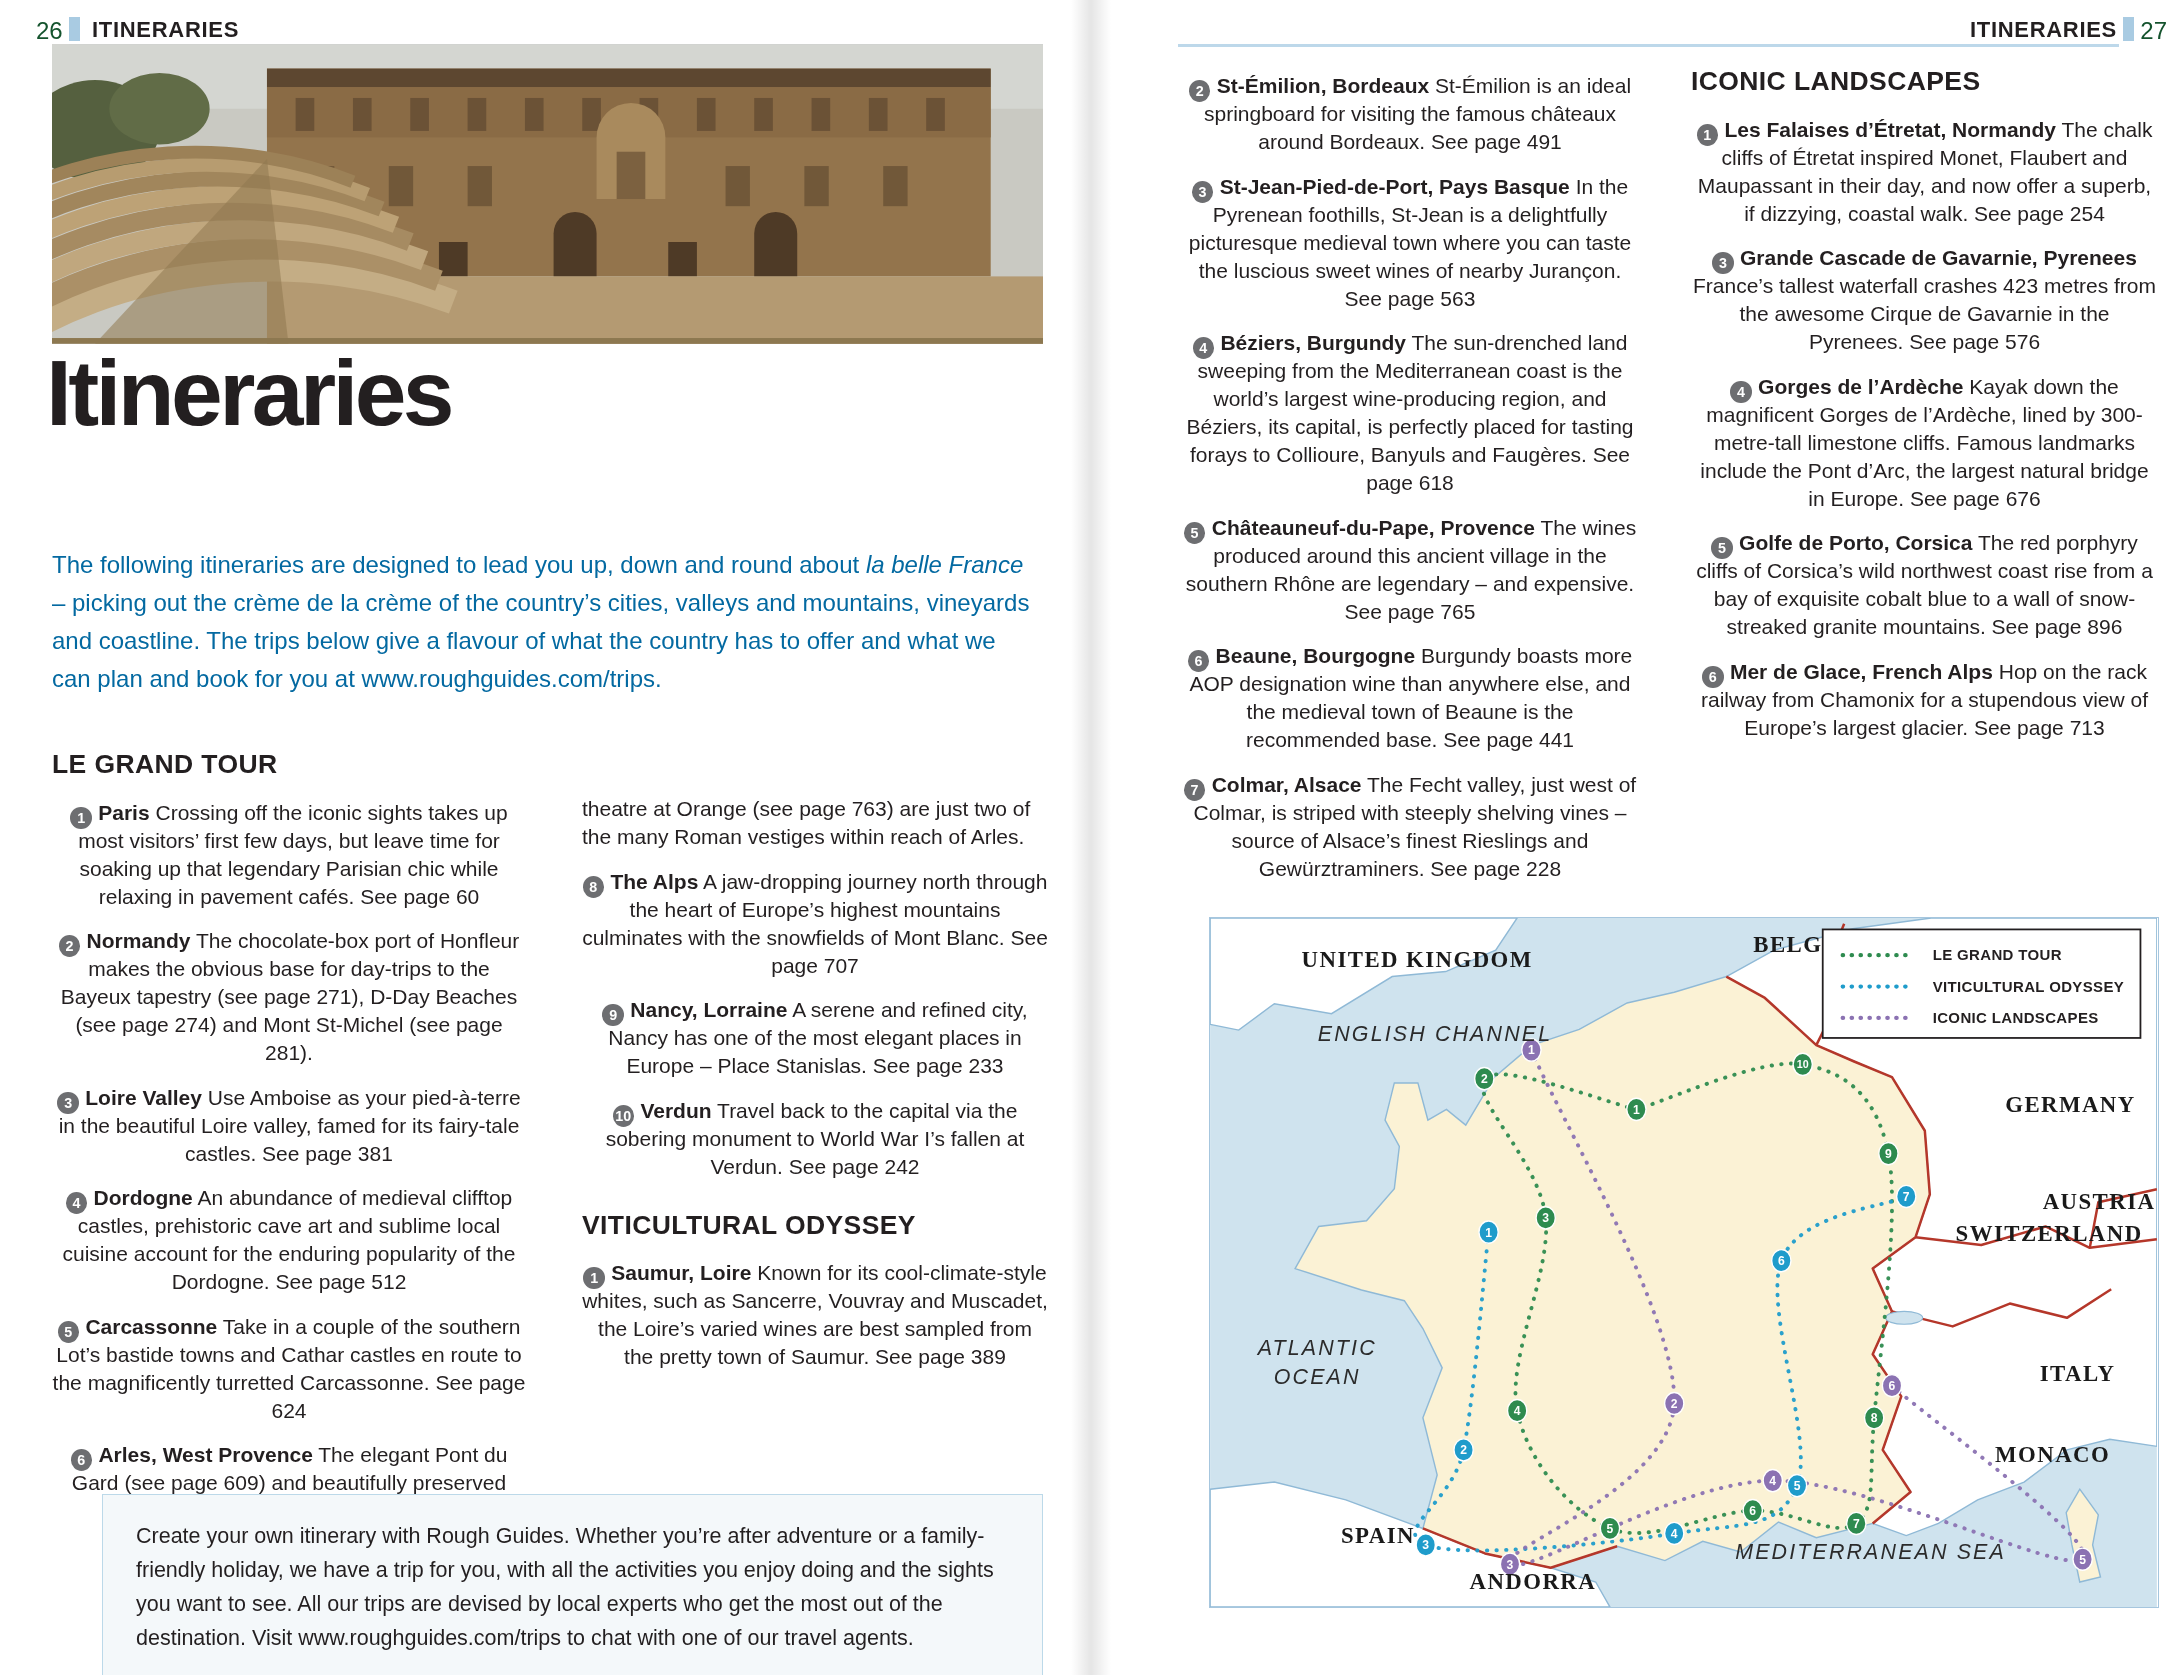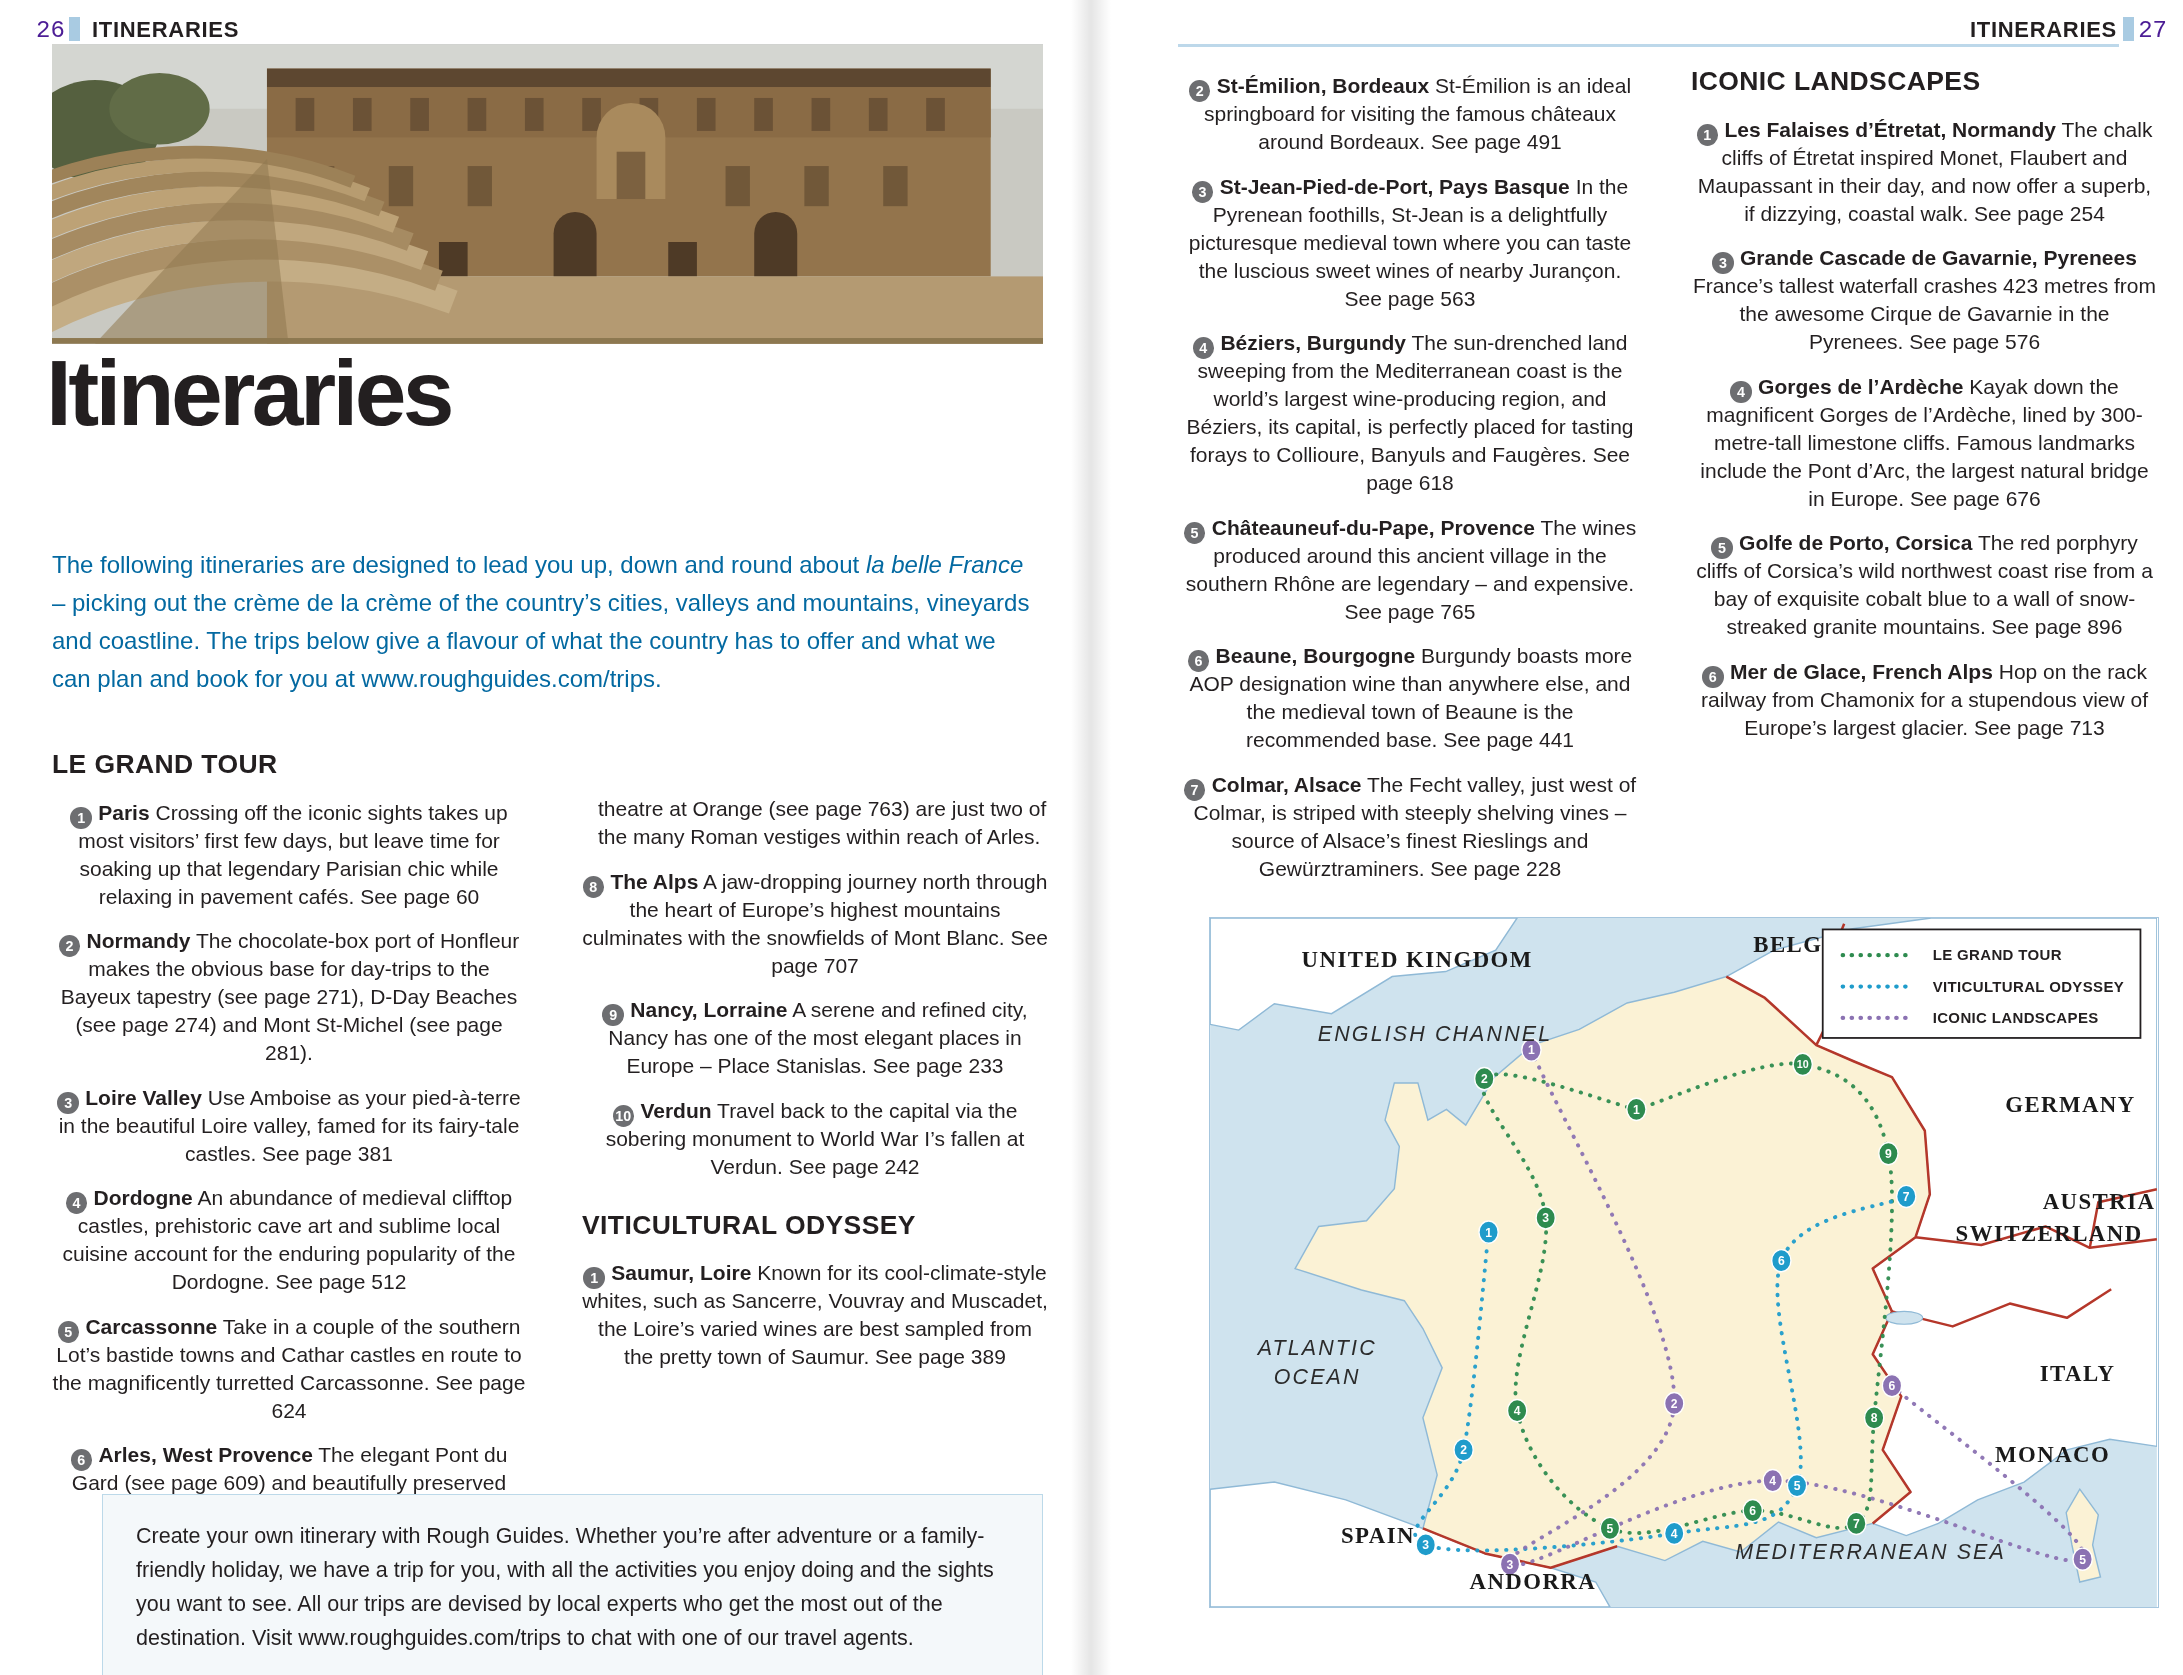--- a/index.html
+++ b/index.html
@@ -3,21 +3,21 @@
 <meta charset="utf-8">
 <style>
   html,body{margin:0;padding:0;background:#e9e9e9;}
   .canvas{position:relative;width:2183px;height:1676px;background:#ffffff;
           font-family:"Liberation Sans", sans-serif;color:#231f20;overflow:hidden;}
   .page{position:absolute;top:0;height:1676px;}
   .page-left{left:0;width:1091px;}
   .page-right{left:1091px;width:1092px;}
 
   
-  .hdr-num{position:absolute;font-family:Liberation Mono, monospace;font-size:24px;color:#4c1d95;text-align:center;}
+  .hdr-num{position:absolute;font-family:Liberation Sans, sans-serif;font-size:24px;color:#14532d;text-align:center;}
   .hdr-bar{position:absolute;width:10.7px;height:24px;background:#a9cbe2;}
   .hdr-label{position:absolute;font-size:22px;font-weight:700;letter-spacing:0.7px;}
   .hdr-rule{position:absolute;height:2.9px;background:#bdd8ea;}
 
   
   .photo{position:absolute;left:52px;top:44px;width:991px;height:300px;overflow:hidden;}
   .big-title{position:absolute;left:46px;top:345px;font-size:93px;font-weight:700;
              letter-spacing:-3.6px;line-height:1.05;}
   .intro{position:absolute;left:52px;top:522px;width:985px;font-size:24px;line-height:38px;color:#0369a1;}
   .intro i{font-style:italic;}
@@ -131,21 +131,21 @@
           <p class="item"><span class="badge">1</span><b>Paris</b> <span> Crossing off the iconic sights takes up most visitors’ first few days, but leave time for soaking up that legendary Parisian chic while relaxing in pavement cafés. See page 60</span></p>
           <p class="item"><span class="badge">2</span><b>Normandy</b> <span> The chocolate-box port of Honfleur makes the obvious base for day-trips to the Bayeux tapestry (see page 271), D-Day Beaches (see page 274) and Mont St-Michel (see page 281).</span></p>
           <p class="item"><span class="badge">3</span><b>Loire Valley</b> <span> Use Amboise as your pied-à-terre in the beautiful Loire valley, famed for its fairy-tale castles. See page 381</span></p>
           <p class="item"><span class="badge">4</span><b>Dordogne</b> <span> An abundance of medieval clifftop castles, prehistoric cave art and sublime local cuisine account for the enduring popularity of the Dordogne. See page 512</span></p>
           <p class="item"><span class="badge">5</span><b>Carcassonne</b> <span> Take in a couple of the southern Lot’s bastide towns and Cathar castles en route to the magnificently turretted Carcassonne. See page 624</span></p>
           <p class="item"><span class="badge">6</span><b>Arles, West Provence</b> <span> The elegant Pont du Gard (see page 609) and beautifully preserved</span></p>
         </div>
     </div>
 
     <div class="col" style="left:582px;top:749px;width:466px;">
-      <p class="cont-par" style="margin-top:46px;margin-left:16px;">theatre at Orange (see page 763) are just two of the many Roman vestiges within reach of Arles.</p>
+      <p class="cont-par" style="margin-top:46px;">theatre at Orange (see page 763) are just two of the many Roman vestiges within reach of Arles.</p>
       <div id="gt-col2">
           <p class="item"><span class="badge">8</span><b>The Alps</b> <span> A jaw-dropping journey north through the heart of Europe’s highest mountains culminates with the snowfields of Mont Blanc. See page 707</span></p>
           <p class="item"><span class="badge">9</span><b>Nancy, Lorraine</b> <span> A serene and refined city, Nancy has one of the most elegant places in Europe – Place Stanislas. See page 233</span></p>
           <p class="item"><span class="badge">10</span><b>Verdun</b> <span> Travel back to the capital via the sobering monument to World War I’s fallen at Verdun. See page 242</span></p>
         </div>
       <h2 class="sec-h mt">VITICULTURAL ODYSSEY</h2>
       <div id="vit-col2">
           <p class="item"><span class="badge">1</span><b>Saumur, Loire</b> <span> Known for its cool-climate-style whites, such as Sancerre, Vouvray and Muscadet, the Loire’s varied wines are best sampled from the pretty town of Saumur. See page 389</span></p>
         </div>
     </div>

